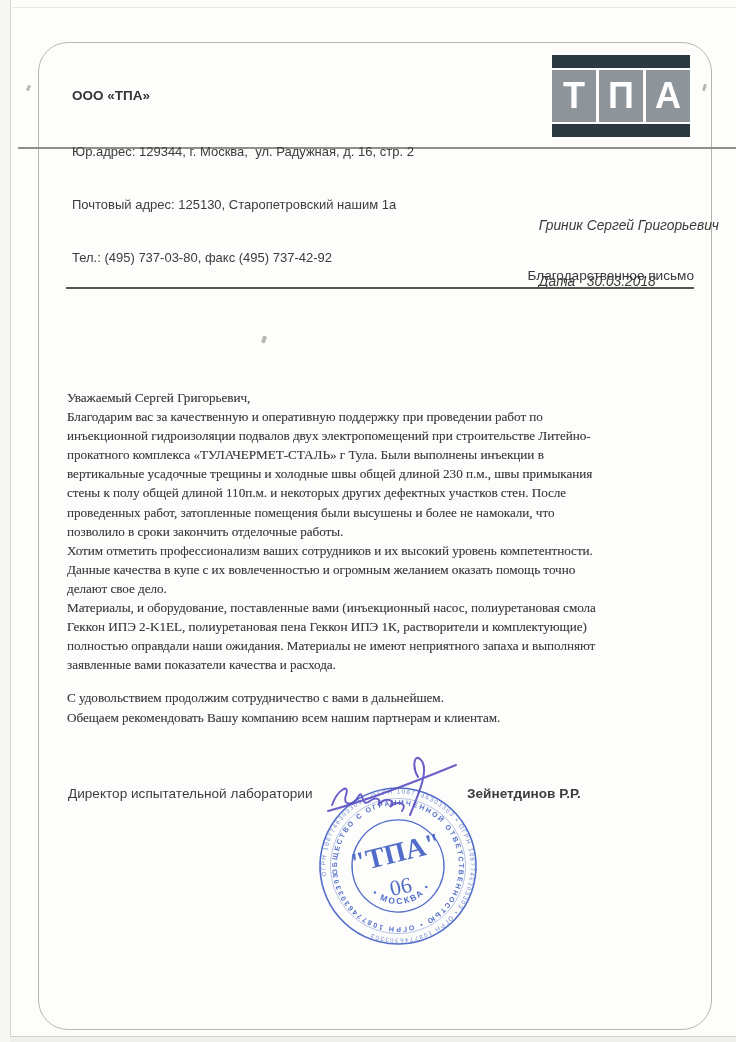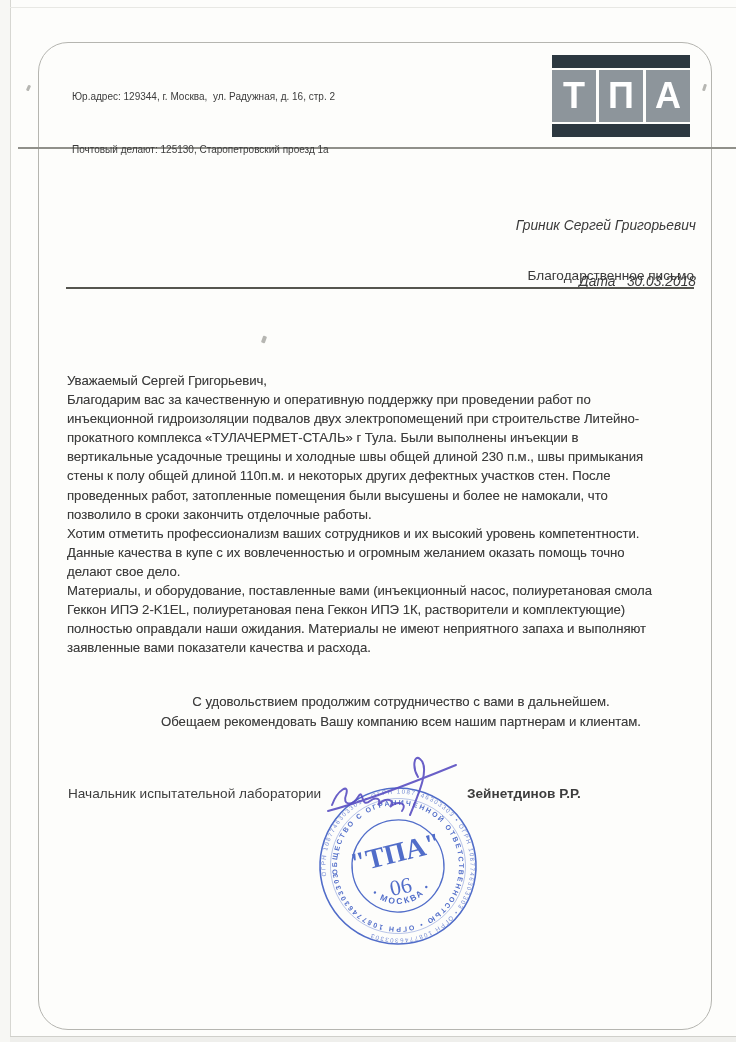--- a/index.html
+++ b/index.html
@@ -13,44 +13,44 @@
   .edge-bottom{position:absolute;left:10px;right:0;top:1036px;height:1px;background:#d0d0cb;}
   .strip-bottom{position:absolute;left:10px;right:0;top:1037px;bottom:0;background:#efefec;}
 
   .frame{position:absolute;left:38px;top:42px;width:672px;height:986px;
          border:1px solid #b5b5b0;border-radius:30px;}
   .rule{position:absolute;left:18px;right:0;top:147px;height:2px;background:#90908a;}
 
   
   .letterhead{position:absolute;left:72px;top:52px;white-space:pre;}
   .company{font-weight:bold;font-size:13.5px;margin-bottom:4px;color:#343434;}
-  .lh-line{font-size:10px;line-height:17px;color:#3c3c3c;}
+  .lh-line{font-size:13px;line-height:17px;color:#3c3c3c;}
 
   
   .logo{position:absolute;left:552px;top:55px;width:138px;}
   .logo .bar{height:13px;background:#2c3840;}
   .logo .tiles{display:flex;gap:3px;margin:2px 0;}
   .logo .tile{width:44px;height:52px;background:#8d959b;display:flex;
               align-items:center;justify-content:center;}
   .logo .tile span{color:#ffffff;font-weight:bold;font-size:36px;line-height:1;}
 
   
-  .addressee{position:absolute;right:40px;top:180px;text-align:right;font-style:italic;
+  .addressee{position:absolute;right:17px;top:180px;font-style:italic;
              font-size:13.8px;line-height:18.5px;white-space:pre;color:#3a3a3a;}
 
   
   .title-wrap{position:absolute;left:66px;top:268px;width:628px;text-align:right;}
   .title{font-size:13.6px;color:#3a3a3a;}
   .title-underline{height:2px;background:#55554f;margin-top:4px;}
 
   
-  .body{position:absolute;left:67px;top:371px;width:668px;
-        text-shadow:0 0 .4px rgba(70,70,70,.45);}
+  .body{position:absolute;left:67px;top:388px;width:668px;
+        text-shadow:0 0 .4px rgba(70,70,70,.45);font-family:Liberation Serif, serif;}
   .body p{margin:0;font-size:13.2px;line-height:19.1px;white-space:pre-line;letter-spacing:-.05px;}
-  .body p + p{margin-top:35px;text-align:center;}
+  .body p + p{margin-top:14px;}
 
   
   .sign-position{position:absolute;left:68px;top:786px;font-size:13.6px;}
   .sign-name{position:absolute;left:467px;top:786px;font-size:13.6px;font-weight:bold;}
 
   
   .stamp{position:absolute;left:314px;top:782px;width:168px;height:168px;opacity:.9;}
   .signature{position:absolute;left:322px;top:751px;width:150px;height:78px;}
 
   
@@ -67,22 +67,24 @@
   <div class="strip-left"></div>
   <div class="edge-left"></div>
   <div class="edge-top"></div>
   <div class="edge-bottom"></div>
   <div class="strip-bottom"></div>
 
   <div class="frame"></div>
   <div class="rule"></div>
 
   <div class="letterhead">
+    <div class="company">ООО «ТПА»</div>
     <div class="lh-line">Юр.адрес: 129344, г. Москва,  ул. Радужная, д. 16, стр. 2</div>
-    <div class="lh-line">Почтовый делают: 125130, Старопетровский проезд 1а</div>
+    <div class="lh-line">Почтовый адрес: 125130, Старопетровский нашим 1а</div>
+    <div class="lh-line">Тел.: (495) 737-03-80, факс (495) 737-42-92</div>
   </div>
 
   <div class="logo">
     <div class="bar"></div>
     <div class="tiles">
       <div class="tile">
           <span>Т</span>
         </div>
       <div class="tile">
           <span>П</span>
@@ -117,21 +119,21 @@
 Данные качества в купе с их вовлеченностью и огромным желанием оказать помощь точно
 делают свое дело.
 Материалы, и оборудование, поставленные вами (инъекционный насос, полиуретановая смола
 Геккон ИПЭ 2-K1EL, полиуретановая пена Геккон ИПЭ 1К, растворители и комплектующие)
 полностью оправдали наши ожидания. Материалы не имеют неприятного запаха и выполняют
 заявленные вами показатели качества и расхода.</p>
     <p>С удовольствием продолжим сотрудничество с вами в дальнейшем.
 Обещаем рекомендовать Вашу компанию всем нашим партнерам и клиентам.</p>
   </div>
 
-  <div class="sign-position">Начальник испытательной лаборатории</div>
+  <div class="sign-position">Директор испытательной лаборатории</div>
   <div class="sign-name">Зейнетдинов Р.Р.</div>
 
   <svg class="stamp" viewBox="0 0 168 168">
     <defs>
       <path id="ringOuter" d="M84,84 m-72.5,0 a72.5,72.5 0 1 1 145,0 a72.5,72.5 0 1 1 -145,0"></path>
       <path id="ringMain" d="M84,84 m-61,0 a61,61 0 1 1 122,0 a61,61 0 1 1 -122,0"></path>
       <path id="arcCity" d="M46,84 A38,38 0 0 0 122,84"></path>
     </defs>
     <g stroke="#3f5ec4" fill="none" transform="rotate(-8 84 84)">
       <circle cx="84" cy="84" r="78" stroke-width="1.6"></circle>

